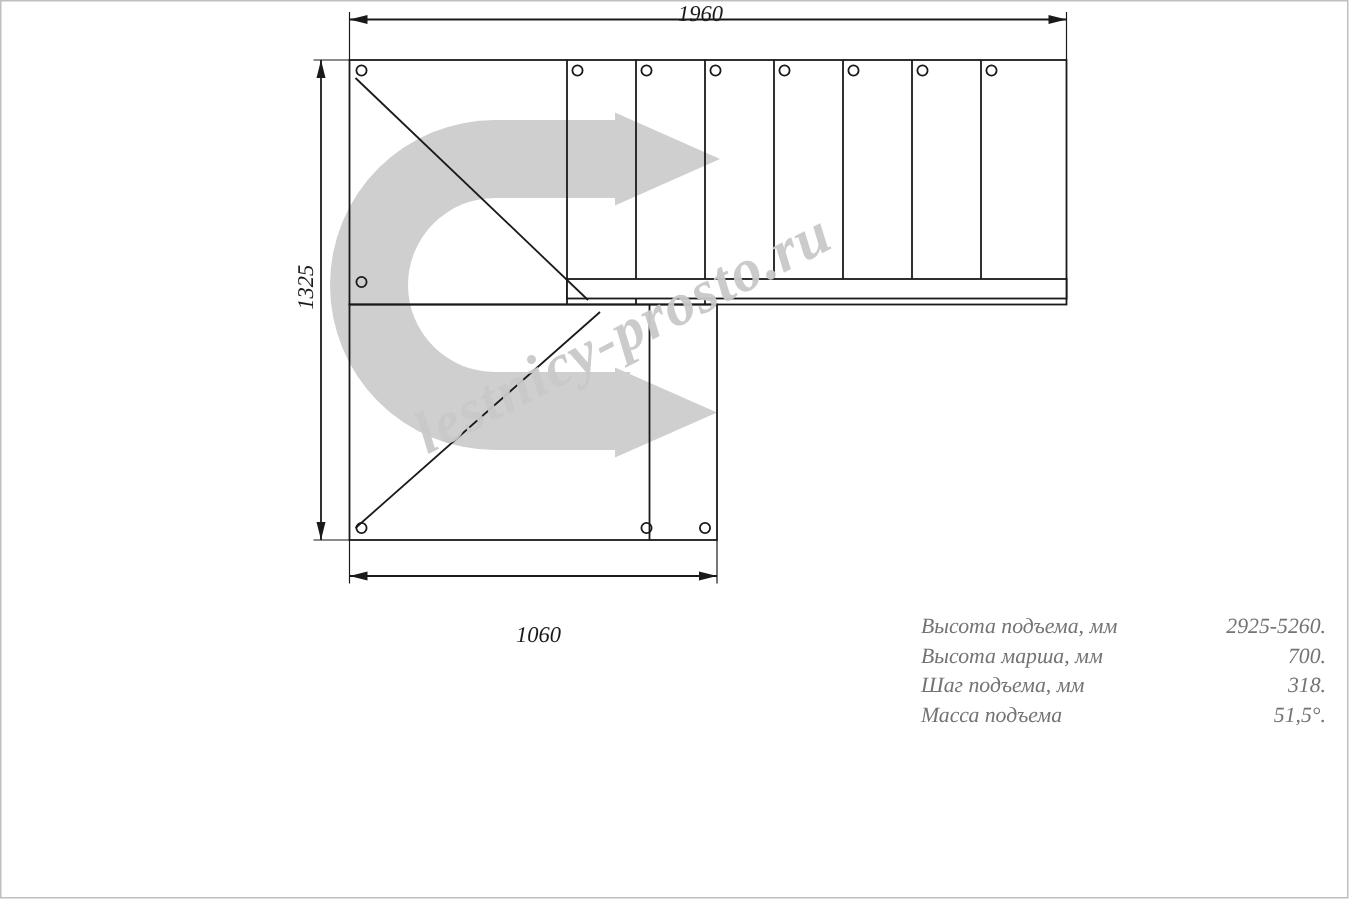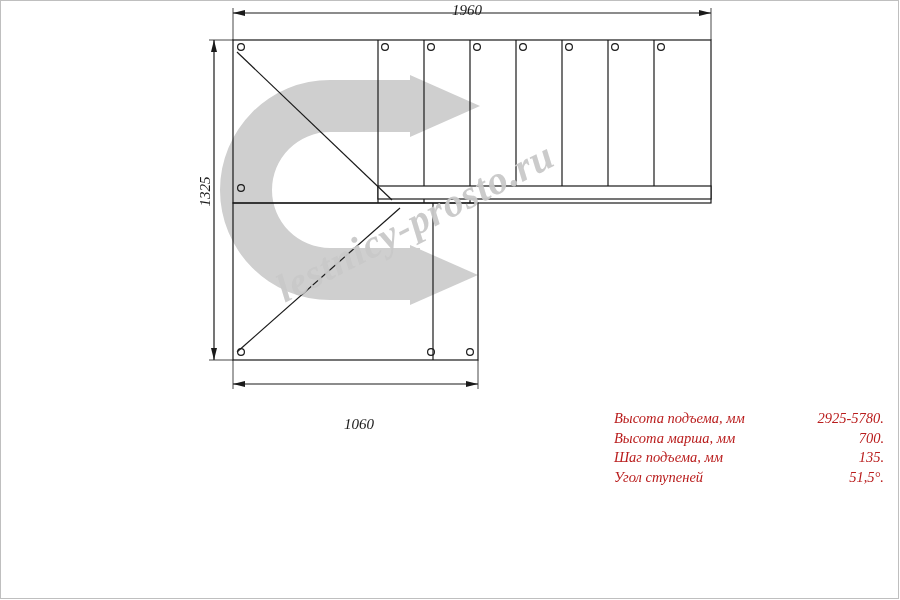--- a/index.html
+++ b/index.html
@@ -63,21 +63,21 @@
   }
   .spec-table {
     position: absolute;
     left: 614px;
     top: 409px;
     width: 270px;
     font-family: "Liberation Serif", serif;
     font-style: italic;
     font-size: 14.5px;
     line-height: 19.5px;
-    color: #b91c1c;
+    color: #737373;
   }
   .spec-row {
     display: flex;
     justify-content: space-between;
     align-items: baseline;
   }
   .spec-name {
     text-align: left;
     white-space: nowrap;
   }
@@ -177,29 +177,29 @@
 
   <div class="dim-label" id="dim-top-label">1960</div>
   <div class="dim-label" id="dim-left-label">1325</div>
   <div class="dim-label" id="dim-bottom-label">1060</div>
 
   <div class="watermark-text">lestnicy-prosto.ru</div>
 
   <div class="spec-table">
     <div class="spec-row">
       <span class="spec-name">Высота подъема, мм</span>
-      <span class="spec-value">2925-5780.</span>
+      <span class="spec-value">2925-5260.</span>
     </div>
     <div class="spec-row">
       <span class="spec-name">Высота марша, мм</span>
       <span class="spec-value">700.</span>
     </div>
     <div class="spec-row">
       <span class="spec-name">Шаг подъема, мм</span>
-      <span class="spec-value">135.</span>
-    </div>
-    <div class="spec-row">
-      <span class="spec-name">Угол ступеней</span>
+      <span class="spec-value">318.</span>
+    </div>
+    <div class="spec-row">
+      <span class="spec-name">Масса подъема</span>
       <span class="spec-value">51,5°.</span>
     </div>
   </div>
 
 </div>
 
 </body></html>

